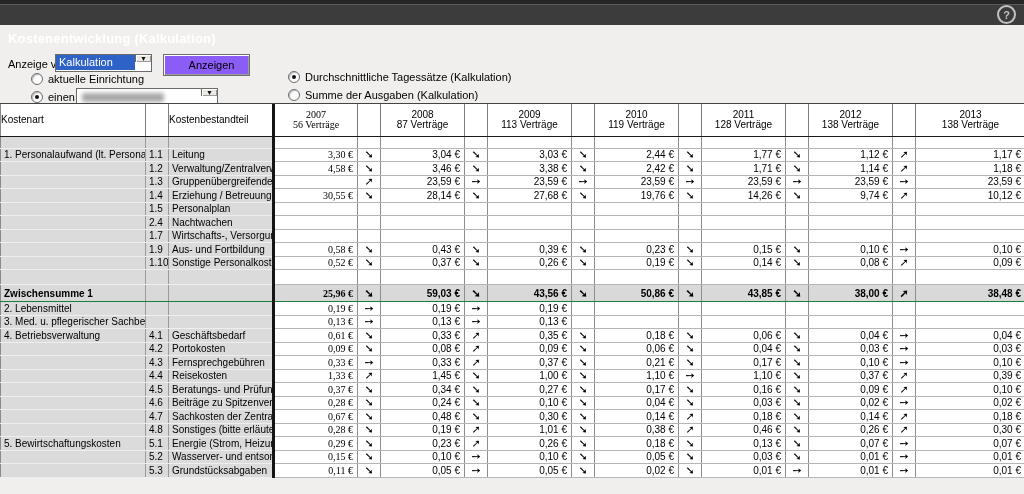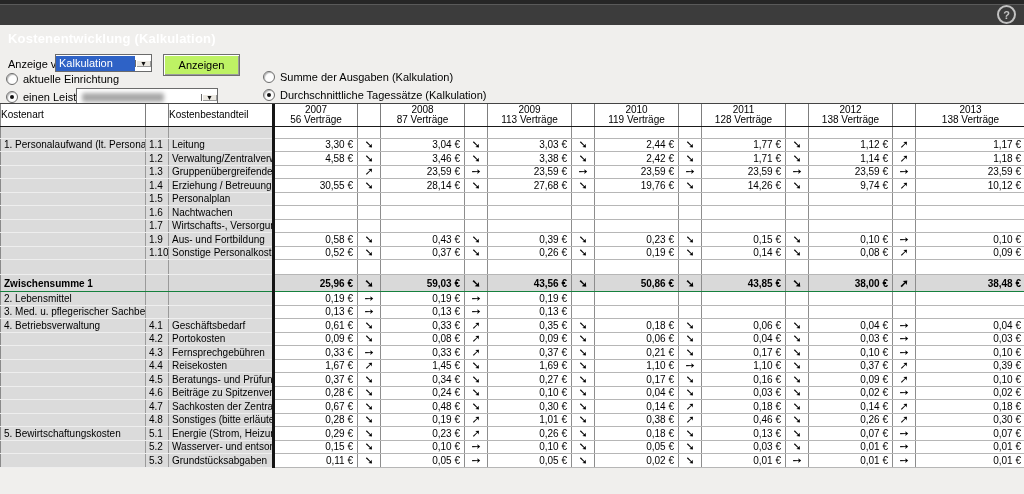--- a/index.html
+++ b/index.html
@@ -15,52 +15,52 @@
     display:flex;align-items:center;padding:0 8px;box-sizing:border-box;
   }
   .titlebar .title{color:#fff;font-weight:bold;font-size:13px;letter-spacing:.2px;margin-top:48px;}
   .help{
     margin-left:auto;width:15px;height:15px;border:2px solid #c2c2c2;border-radius:50%;
     color:#c2c2c2;font-size:11px;font-weight:bold;display:flex;align-items:center;justify-content:center;
   }
   
   .controls{position:relative;height:74px;font-size:11px;}
   .ctl{position:absolute;white-space:nowrap;}
-  .combo{display:flex;align-items:center;background:#fff;border:1px solid #6b6b6b;box-sizing:border-box;}
+  .combo{display:flex;align-items:flex-start;background:#fff;border:1px solid #6b6b6b;box-sizing:border-box;}
   .combo .ctext{flex:1;padding:1px 3px;line-height:13px;overflow:hidden;display:flex;align-items:center;}
   .combo .cbtn{
     width:15px;background:#ece9e2;border-left:1px solid #6b6b6b;
     box-shadow:inset 1px 1px 0 #fff,inset -1px -1px 0 #9a9a9a;
     display:flex;align-items:center;justify-content:center;font-size:7px;color:#111;
   }
   .combo.sel .ctext{background:#2e62c6;color:#fff;}
   .blurval{width:82px;height:9px;margin:3px 2px;background:#a8a8a8;border-radius:2px;filter:blur(2px);}
   .btn{
-    background:#bef264;border:1px solid #6f6f6f;
+    background:#8b5cf6;border:1px solid #6f6f6f;
     box-shadow:inset 1px 1px 0 #ffffff,inset -1px -1px 0 #9b9b9b;
-    display:flex;align-items:center;justify-content:center;font-size:11px;
+    display:flex;align-items:center;justify-content:center;font-size:11px;padding-left:10px;
   }
-  .radio{display:flex;align-items:center;gap:5px;height:13px;}
+  .radio{display:flex;align-items:center;gap:5px;height:13px;margin-left:25px;}
   .rb{width:10px;height:10px;border-radius:50%;background:#fdfdfd;border:1px solid #6c6c6c;
       box-shadow:inset 1px 1px 1px #b9b9b9;position:relative;flex:0 0 auto;}
   .radio.sel .rb::after{content:"";position:absolute;left:3px;top:3px;width:4px;height:4px;border-radius:50%;background:#111;}
   
   .table-wrap{position:absolute;left:0;top:103px;right:0;bottom:0;overflow:hidden;border-top:1px solid #444;}
   table.grid{border-collapse:collapse;table-layout:fixed;width:1025px;font-size:10px;border-left:1px solid #8a8a8a;}
   .grid th,.grid td{padding:0;margin:0;overflow:hidden;white-space:nowrap;box-sizing:border-box;}
   .grid thead th{
-    height:22px;background:#fff;font-weight:normal;vertical-align:middle;
+    height:32px;background:#fff;font-weight:normal;vertical-align:middle;
     border-right:1px solid #7d7d7d;border-bottom:1px solid #1a1a1a;
   }
   .h-left{text-align:left;padding-left:3px;}
   .h-year{text-align:center;line-height:10px;}
   td.c-left{background:#dbdbdb;border-right:1px solid #9a9a9a;border-bottom:1px solid #eeeeee;padding-left:3px;}
   td.c-val{background:#fff;text-align:right;padding-right:4px;border-right:1px solid #8d8d8d;border-bottom:1px solid #b6b6b6;}
   td.c-arr{background:#fff;text-align:center;border-right:1px solid #8d8d8d;border-bottom:1px solid #b6b6b6;font-size:11px;line-height:11px;}
-  .thick{border-left:3px solid #151515 !important;}
+  .thick{border-left:3px solid #151515 !important;font-family:Liberation Serif, serif;}
   tr.data td{height:13.5px;}
   tr.spacer td{height:12px;}
   tr.blank td{height:15px;}
   tr.subtotal td{height:17px;background:#d9d9d9 !important;font-weight:bold;
     border-top:1px solid #5e5e5e;border-bottom:1px solid #15803d;}
 </style>
 </head>
 <body>
 
 <div class="titlebar">
@@ -90,27 +90,27 @@
     </div>
 
   <div class="ctl combo" style="left:76px;top:63px;width:142px;height:18px;">
     <span class="ctext">
       <span class="blurval"></span>
     </span>
     <span class="cbtn">▼</span>
   </div>
 
   <div class="ctl" id="radios-right" style="left:263px;top:45px;">
+      <div class="radio sel" style="margin-bottom: 5px;">
+        <span class="rb"></span>
+        <span>Durchschnittliche Tagessätze (Kalkulation)</span>
+      </div>
       <div class="radio" style="margin-bottom: 5px;">
         <span class="rb"></span>
         <span>Summe der Ausgaben (Kalkulation)</span>
-      </div>
-      <div class="radio sel" style="margin-bottom: 5px;">
-        <span class="rb"></span>
-        <span>Durchschnittliche Tagessätze (Kalkulation)</span>
       </div>
       <div class="radio" style="margin-bottom: 5px;">
         <span class="rb"></span>
         <span>Pauschalen</span>
       </div>
     </div>
 </div>
 
 <div class="table-wrap">
   <table class="grid">
@@ -277,21 +277,21 @@
           <td class="c-val"></td>
           <td class="c-arr"></td>
           <td class="c-val"></td>
           <td class="c-arr"></td>
           <td class="c-val"></td>
           <td class="c-arr"></td>
           <td class="c-val"></td>
         </tr>
         <tr class="data">
           <td class="c-left"></td>
-          <td class="c-left">1.6</td>
+          <td class="c-left">2.4</td>
           <td class="c-left">Nachtwachen</td>
           <td class="c-val thick"></td>
           <td class="c-arr"></td>
           <td class="c-val"></td>
           <td class="c-arr"></td>
           <td class="c-val"></td>
           <td class="c-arr"></td>
           <td class="c-val"></td>
           <td class="c-arr"></td>
           <td class="c-val"></td>
@@ -477,25 +477,25 @@
           <td class="c-val">0,17 €</td>
           <td class="c-arr">➘</td>
           <td class="c-val">0,10 €</td>
           <td class="c-arr">➙</td>
           <td class="c-val">0,10 €</td>
         </tr>
         <tr class="data">
           <td class="c-left"></td>
           <td class="c-left">4.4</td>
           <td class="c-left">Reisekosten</td>
-          <td class="c-val thick">1,67 €</td>
+          <td class="c-val thick">1,33 €</td>
           <td class="c-arr">➚</td>
           <td class="c-val">1,45 €</td>
           <td class="c-arr">➘</td>
-          <td class="c-val">1,69 €</td>
+          <td class="c-val">1,00 €</td>
           <td class="c-arr">➘</td>
           <td class="c-val">1,10 €</td>
           <td class="c-arr">➙</td>
           <td class="c-val">1,10 €</td>
           <td class="c-arr">➘</td>
           <td class="c-val">0,37 €</td>
           <td class="c-arr">➚</td>
           <td class="c-val">0,39 €</td>
         </tr>
         <tr class="data">

